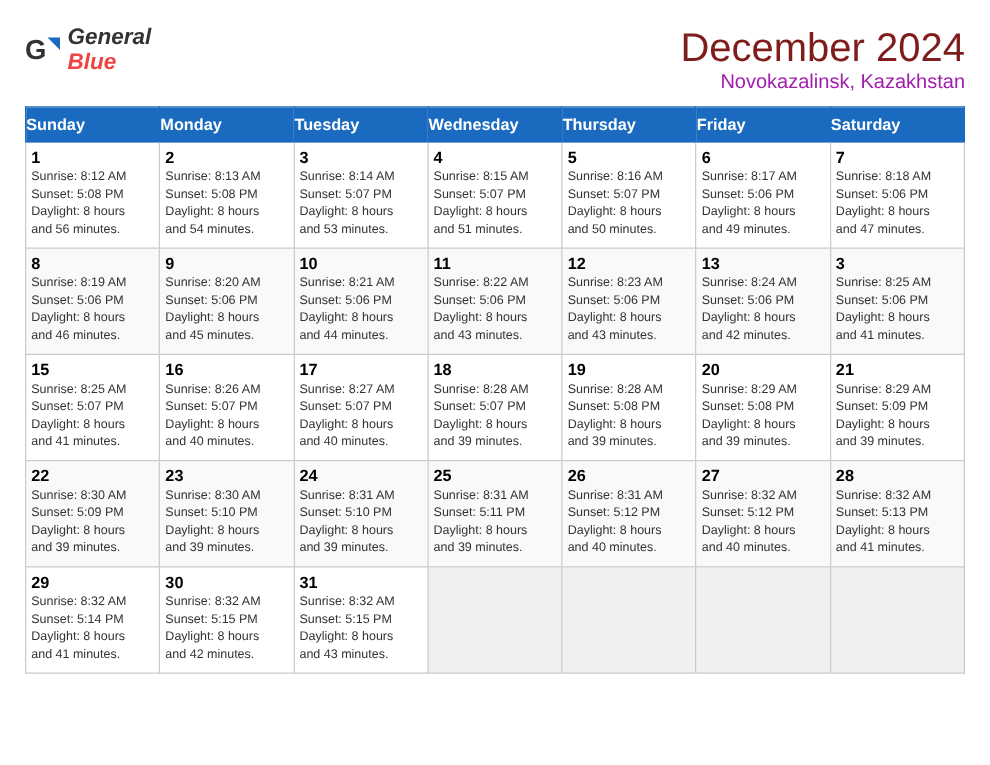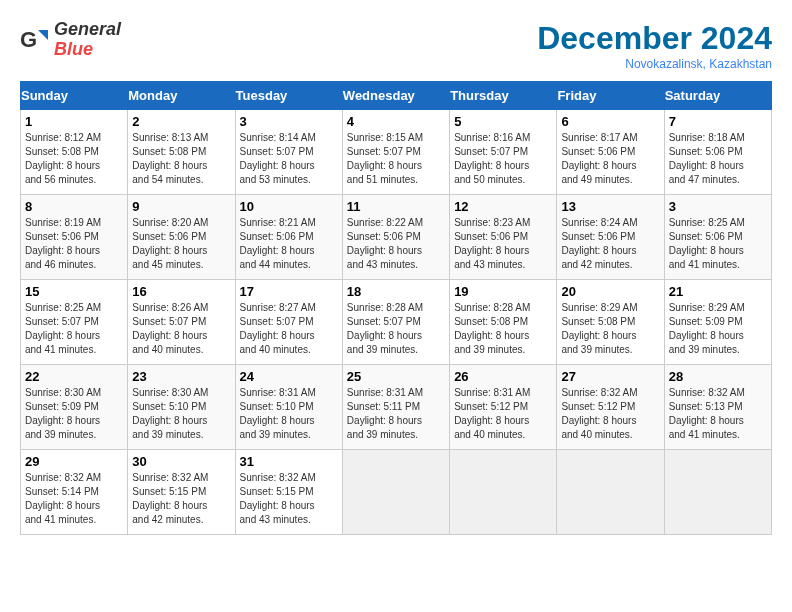--- a/index.html
+++ b/index.html
@@ -39,26 +39,26 @@
     .logo-icon {
       width: 30px;
       height: 30px;
       margin-right: 4px;
     }
     .title-section {
       text-align: right;
     }
     .month-year {
       font-size: 32px;
-      font-weight: bold;
-      color: #0369a1;
+      font-weight: normal;
+      color: #7f1d1d;
     }
     .location {
-      font-size: 12px;
-      color: #3b82f6;
+      font-size: 16px;
+      color: #a21caf;
     }
     .calendar {
       width: 100%;
       border-collapse: collapse;
       font-size: 11px;
     }
     .calendar th {
       background-color: #1a6bbf;
       color: white;
       padding: 6px 0;

